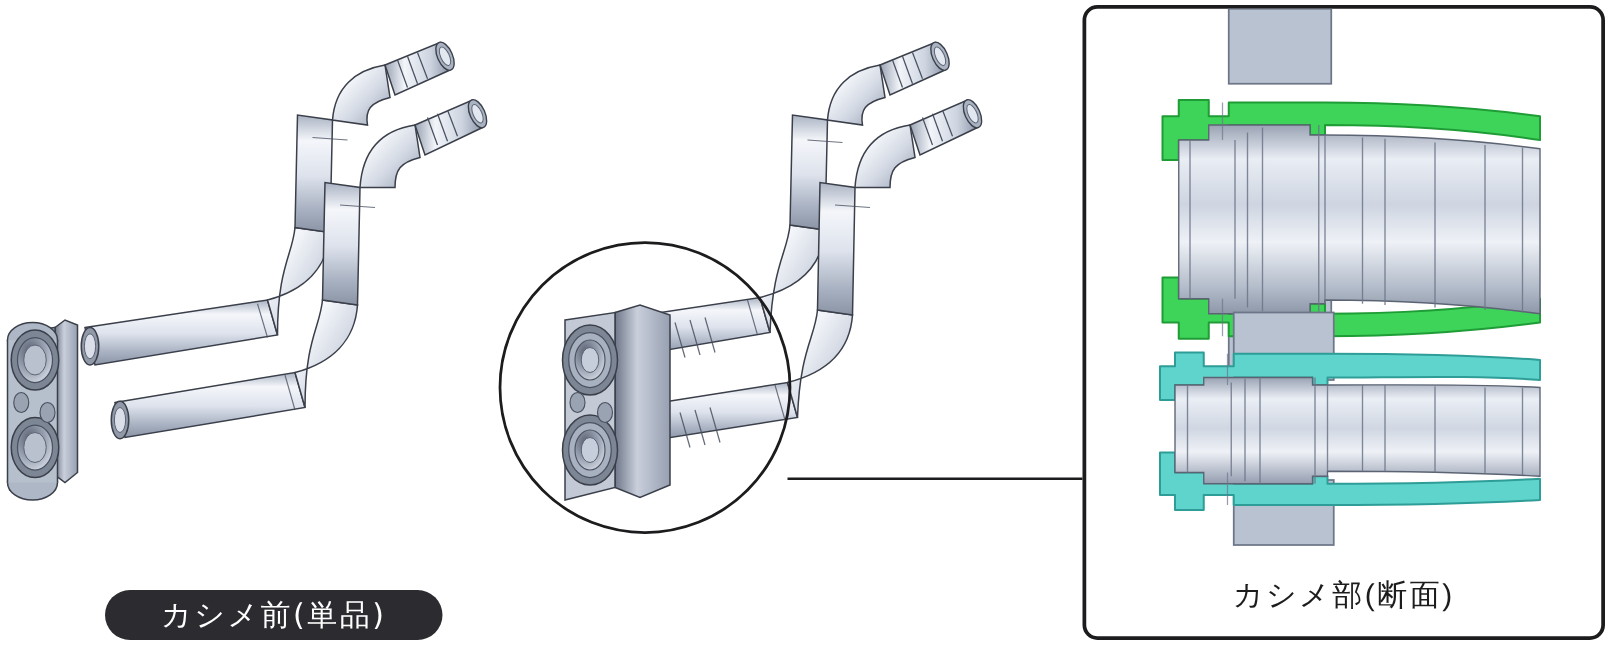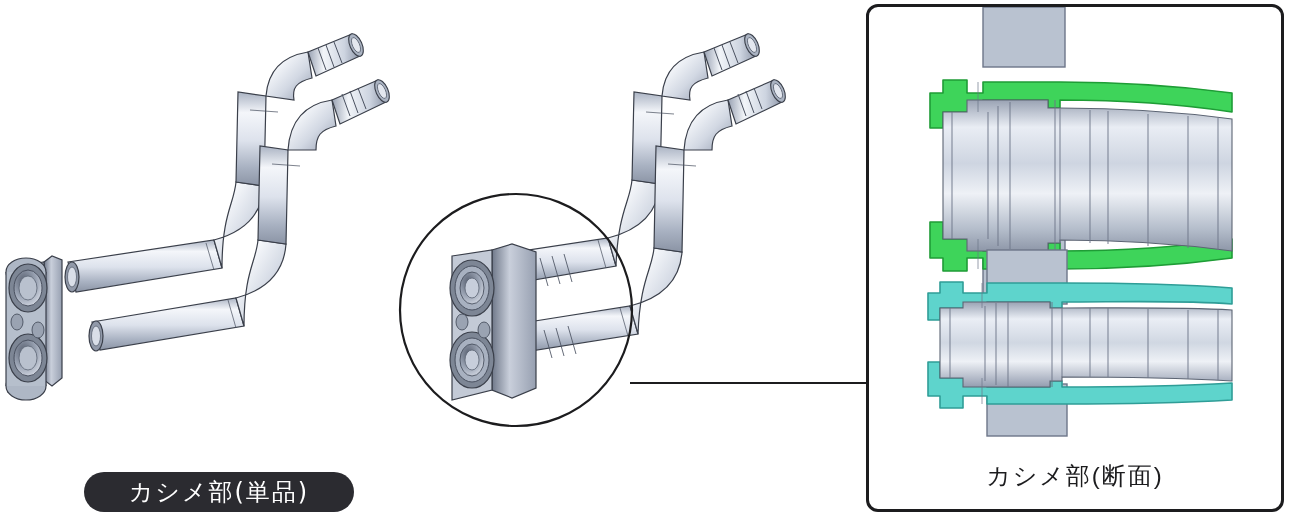--- a/index.html
+++ b/index.html
@@ -222,21 +222,21 @@
         <path d="M544,330 L552,358"></path>
           <path d="M556,328 L564,356"></path>
           <path d="M568,326 L576,354"></path>
       </g>
     </g>
 
     <circle cx="516" cy="310" r="116" fill="none" stroke="#1c1c1e" stroke-width="2.2"></circle>
     <line x1="630" y1="383" x2="866" y2="383" stroke="#1c1c1e" stroke-width="2"></line>
   </svg>
 
-  <div class="pill" id="pill-before">カシメ部(単品)</div>
+  <div class="pill" id="pill-before">カシメ前(単品)</div>
 
   <div id="detail-panel"></div>
 
   <svg class="layer" id="svg-section" viewBox="0 0 1290 519">
     <defs>
       <clipPath id="panelClip">
         <rect x="869" y="7" width="412" height="502" rx="10"></rect>
       </clipPath>
       <linearGradient id="sectCore" x1="0" y1="0" x2="0" y2="1">
         <stop offset="0%" stop-color="#9aa3b4"></stop>

